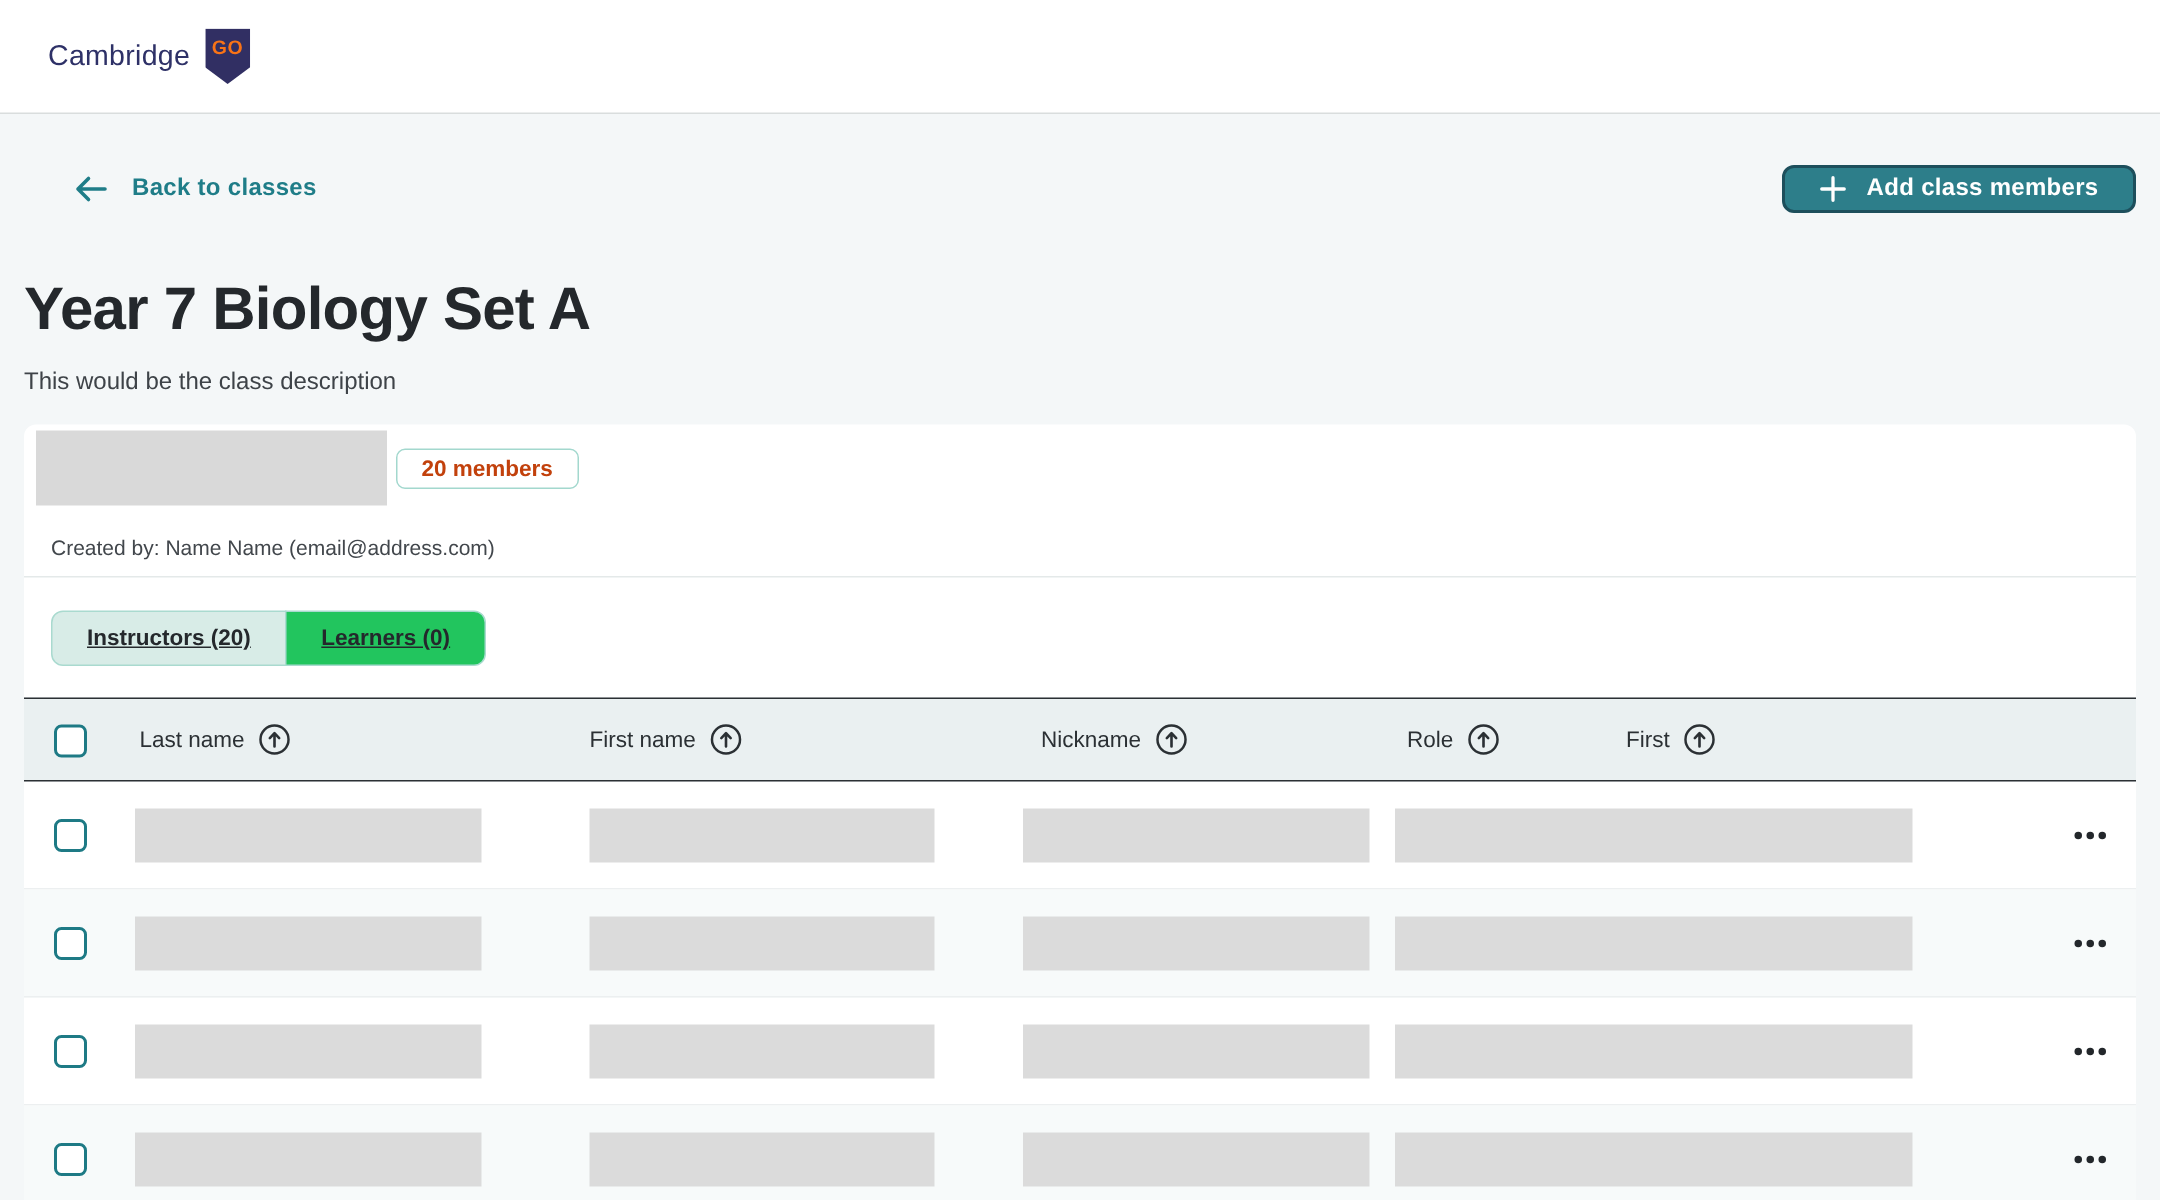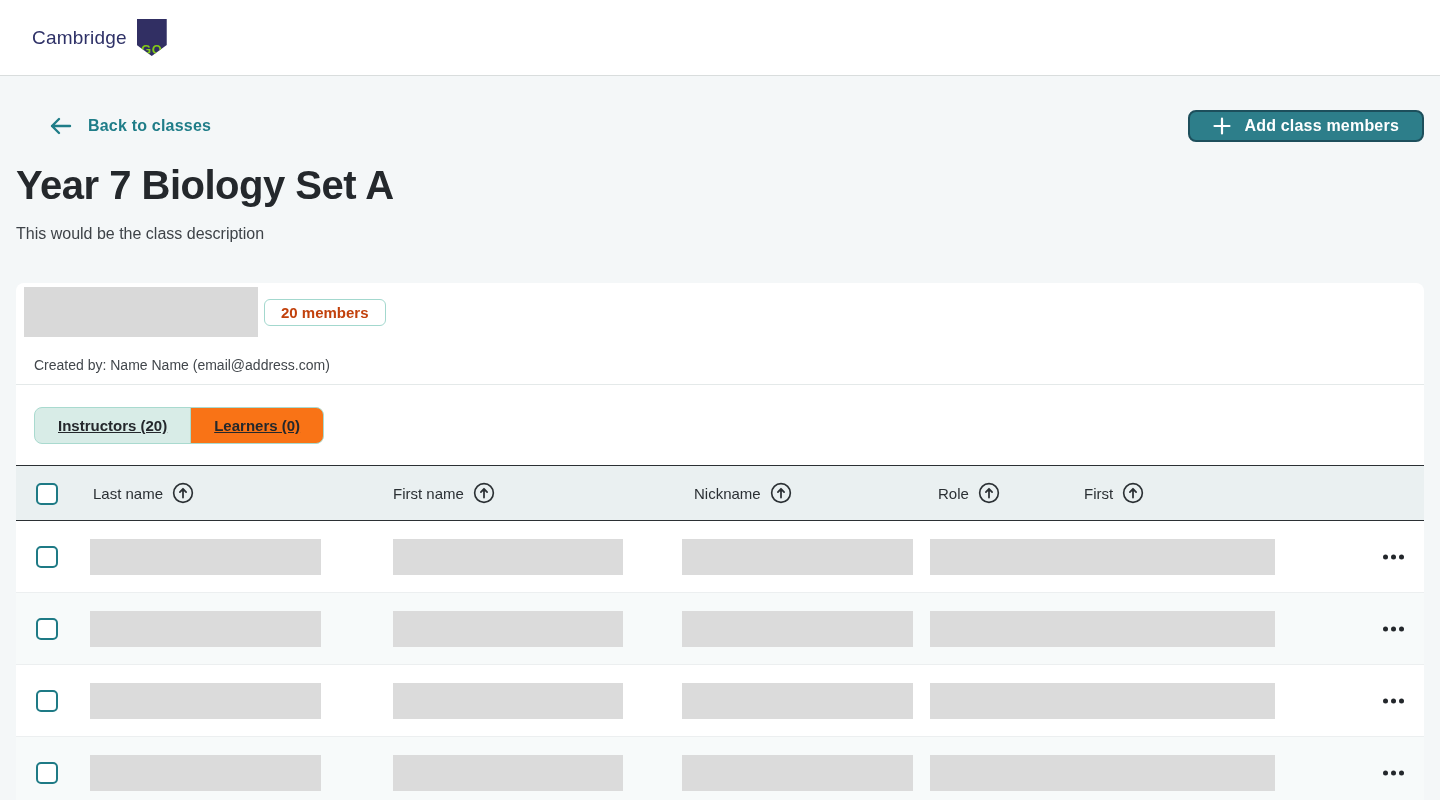--- a/index.html
+++ b/index.html
@@ -18,38 +18,38 @@
     border-bottom:1px solid #d9dddd;
     display:flex; align-items:center; padding:0 32px;
   }
   .brand { display:flex; align-items:center; gap:10px; cursor:pointer; }
   .brand-text { font-size:19px; color:#2e3167; font-weight:500; letter-spacing:.2px; }
   .brand-shield {
     width:30px; height:37px; background:#312f63;
     clip-path:polygon(0 0,100% 0,100% 70%,50% 100%,0 70%);
     display:flex; justify-content:center;
   }
-  .brand-shield span { color:#84cc16; font-size:13px; font-weight:700; margin-top:23px; letter-spacing:.5px; }
+  .brand-shield span { color:#f97316; font-size:13px; font-weight:700; margin-top:5px; letter-spacing:.5px; }
 
   
   .toolbar { margin:28px 16px 0; height:44px; display:flex; align-items:center; justify-content:space-between; }
   .back-link {
     display:flex; align-items:center; gap:16px; margin-left:34px;
     color:#1f7d88; font-weight:700; font-size:16px; cursor:pointer;
     background:none; border:none; font-family:inherit; letter-spacing:.2px;
   }
   .add-btn {
     height:32px; padding:0 23px;
     background:#2d7e8a; border:2px solid #1d4f5c; border-radius:8px;
     color:#ffffff; font-size:16px; font-weight:600; font-family:inherit;
     display:flex; align-items:center; gap:13px; cursor:pointer; letter-spacing:.2px;
   }
 
   
-  .page-title { margin:15px 16px 0; font-size:40px; font-weight:700; color:#24282c; letter-spacing:-.5px; }
+  .page-title { margin:36px 16px 0; font-size:40px; font-weight:700; color:#24282c; letter-spacing:-.5px; }
   .page-desc  { margin:17px 16px 0; font-size:16px; color:#3e4348; }
 
   
   .card {
     position:absolute; left:16px; right:16px; top:283px; bottom:0;
     background:#ffffff; border-radius:8px 8px 0 0;
   }
   .card-head { padding:4px 8px 0; }
   .head-row  { display:flex; align-items:center; }
   .avatar-skel { width:234px; height:50px; background:#d9d9d9; }
@@ -60,21 +60,21 @@
     font-size:15px; font-weight:700; color:#c2410c;
   }
   .created-by { margin:20px 0 11px 10px; font-size:14px; color:#42474c; }
   .divider { height:1px; background:#e4e9e9; }
 
   
   .tabs-row { padding:22px 0 21px 18px; display:flex;text-decoration:underline; }
   .tab {
     height:37px; padding:0 23px;
     display:inline-flex; align-items:center;
-    border:1px solid #a9dacf; background:#f97316;
+    border:1px solid #a9dacf; background:#22c55e;
     font-size:15px; font-weight:700; color:#24282c; font-family:inherit;
     cursor:pointer;
   }
   .tab.selected { background:#d8ece7; }
   .tab.first { border-radius:8px 0 0 8px; }
   .tab.last  { border-radius:0 8px 8px 0; margin-left:-1px; }
 
   
   .thead {
     position:relative; height:56px; background:#eaf0f1;

